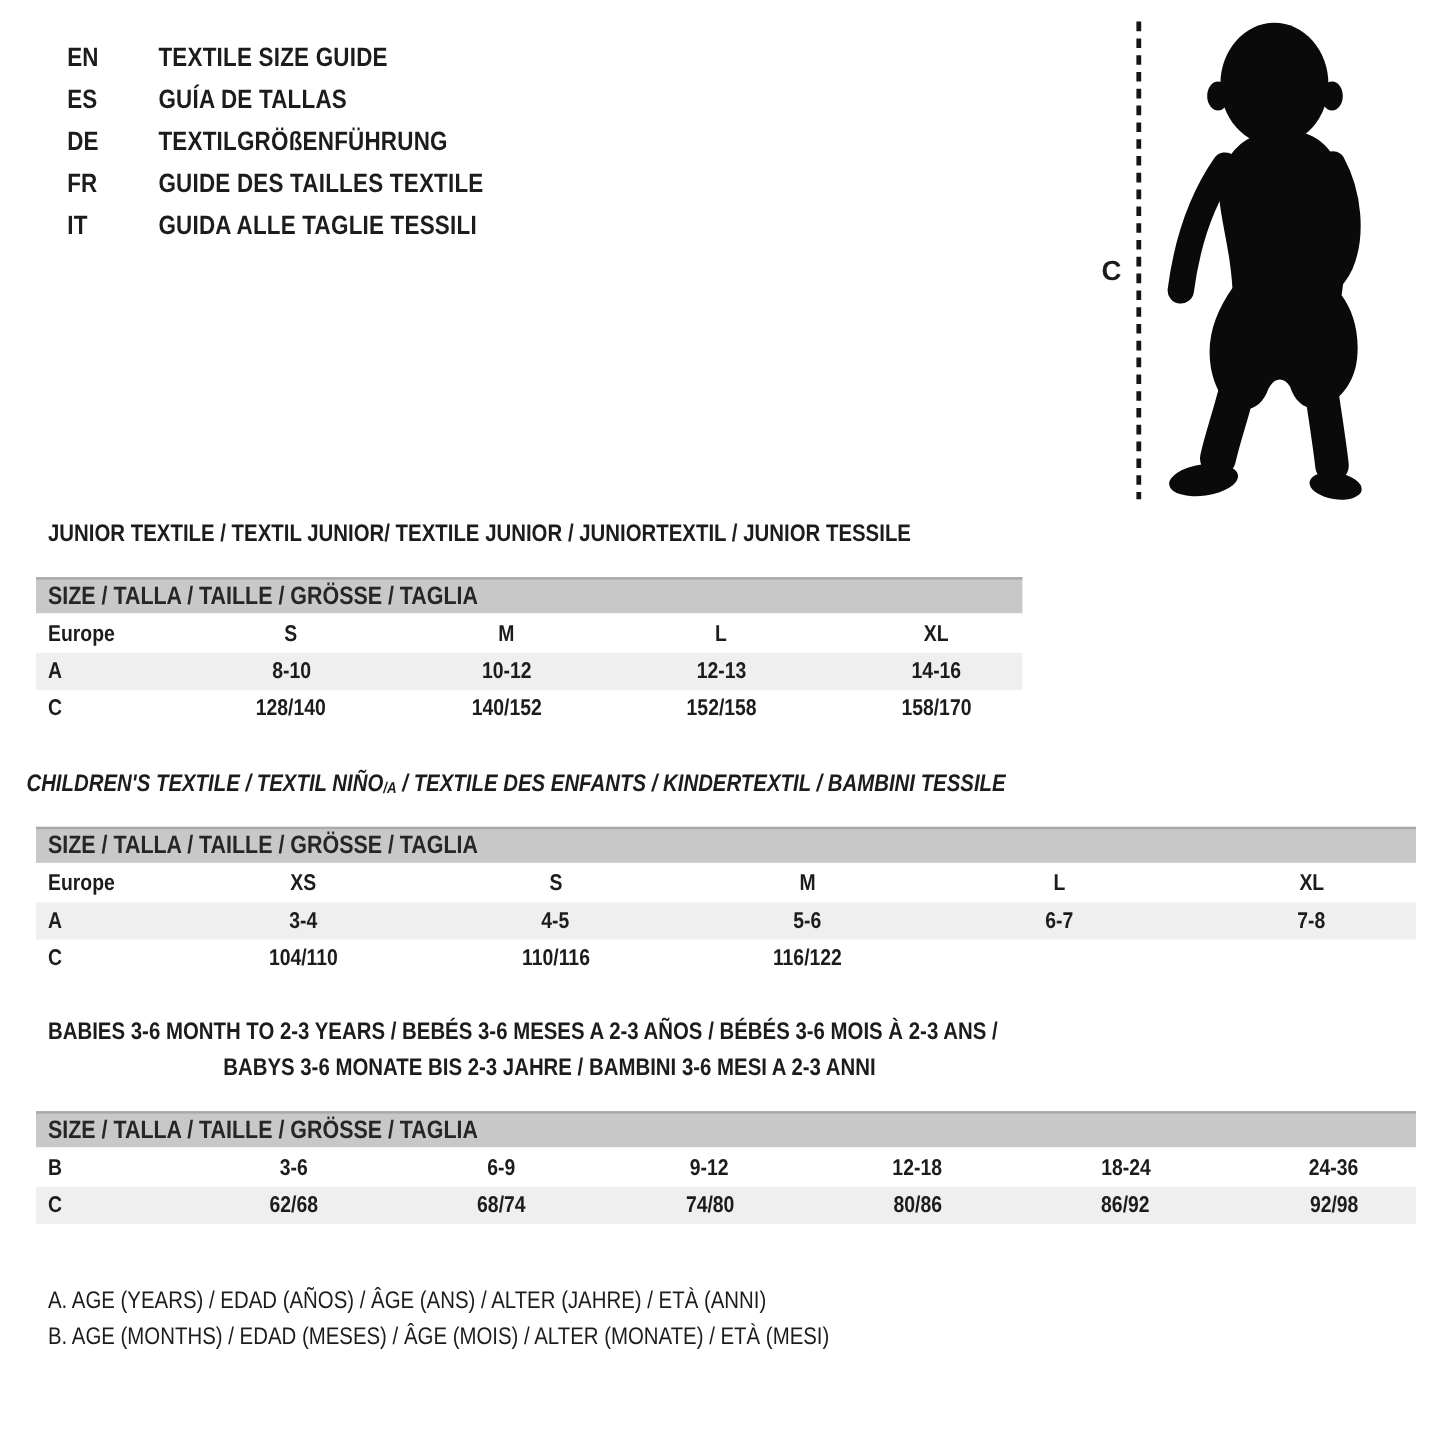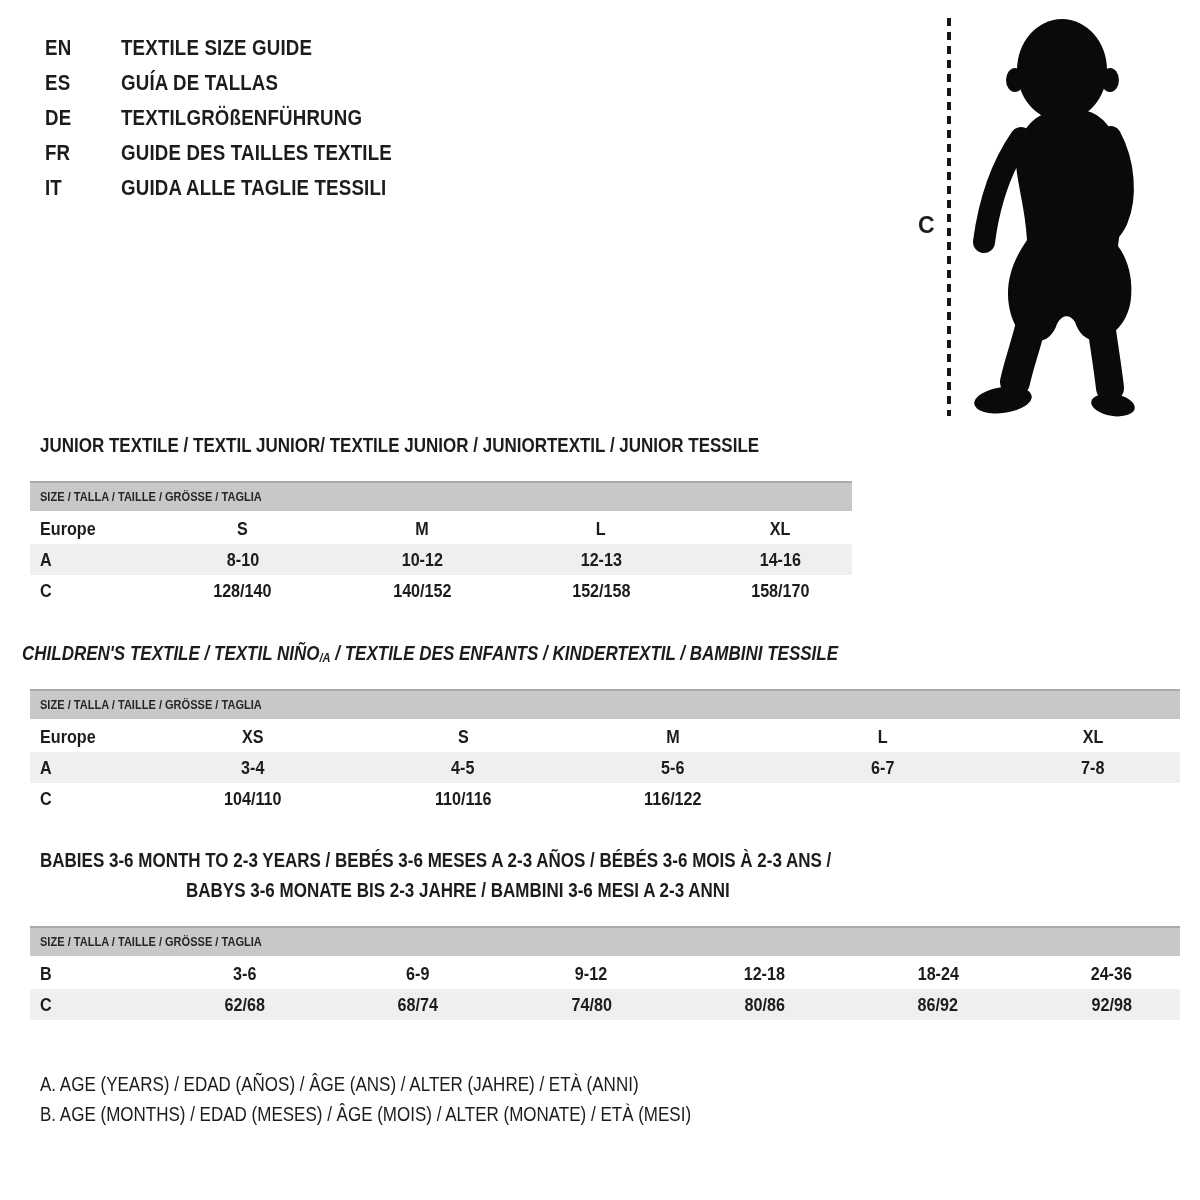--- a/index.html
+++ b/index.html
@@ -10,21 +10,21 @@
     color:#1c1c1c;
     position:relative;
     overflow:hidden;
   }
   .abs{position:absolute;}
   
   .cnd{display:inline-block;transform:scaleX(0.85);transform-origin:0 50%;white-space:nowrap;}
   .cndc{display:inline-block;transform:scaleX(0.85);transform-origin:50% 50%;white-space:nowrap;}
 
   
-  .lang-block{left:45px;top:30px;}
+  .lang-block{left:56px;top:30px;}
   .lang-row{height:35px;line-height:35px;font-size:22px;font-weight:bold;letter-spacing:0.2px;}
   .lang-code{display:inline-block;width:76px;vertical-align:top;}
   .lang-title{vertical-align:top;}
 
   
   .figure-c-label{left:918px;top:212px;font-size:23px;font-weight:bold;}
   .dash-line{left:946px;top:16px;}
   .silhouette{left:963px;top:14px;}
 
   
@@ -34,21 +34,21 @@
   .bb-heading{left:40px;top:845px;line-height:30px;}
   .sub-small{font-size:13px;vertical-align:-2px;}
 
   
   .tbl{left:30px;}
   .tbl-head{
     height:28px;line-height:27px;
     background:var(--table-header-bg,#c8c8c8);
     border-top:2px solid #a9a9a9;
     padding-left:10px;
-    font-size:13px;font-weight:bold;
+    font-size:21px;font-weight:bold;
     margin-bottom:2px;
     color:#262626;
   }
   .tbl-row{display:grid;height:31px;line-height:31px;font-size:19px;font-weight:bold;gap:36px;}
   .tbl-row.shaded{background:var(--row-alt-bg,#efefef);}
   .tbl-jr{top:481px;width:822px;}
   .tbl-jr .tbl-row{grid-template-columns:105px repeat(4,1fr);}
   .tbl-ch{top:689px;width:1150px;}
   .tbl-ch .tbl-row{grid-template-columns:100px repeat(5,1fr);}
   .tbl-bb{top:926px;width:1150px;}

